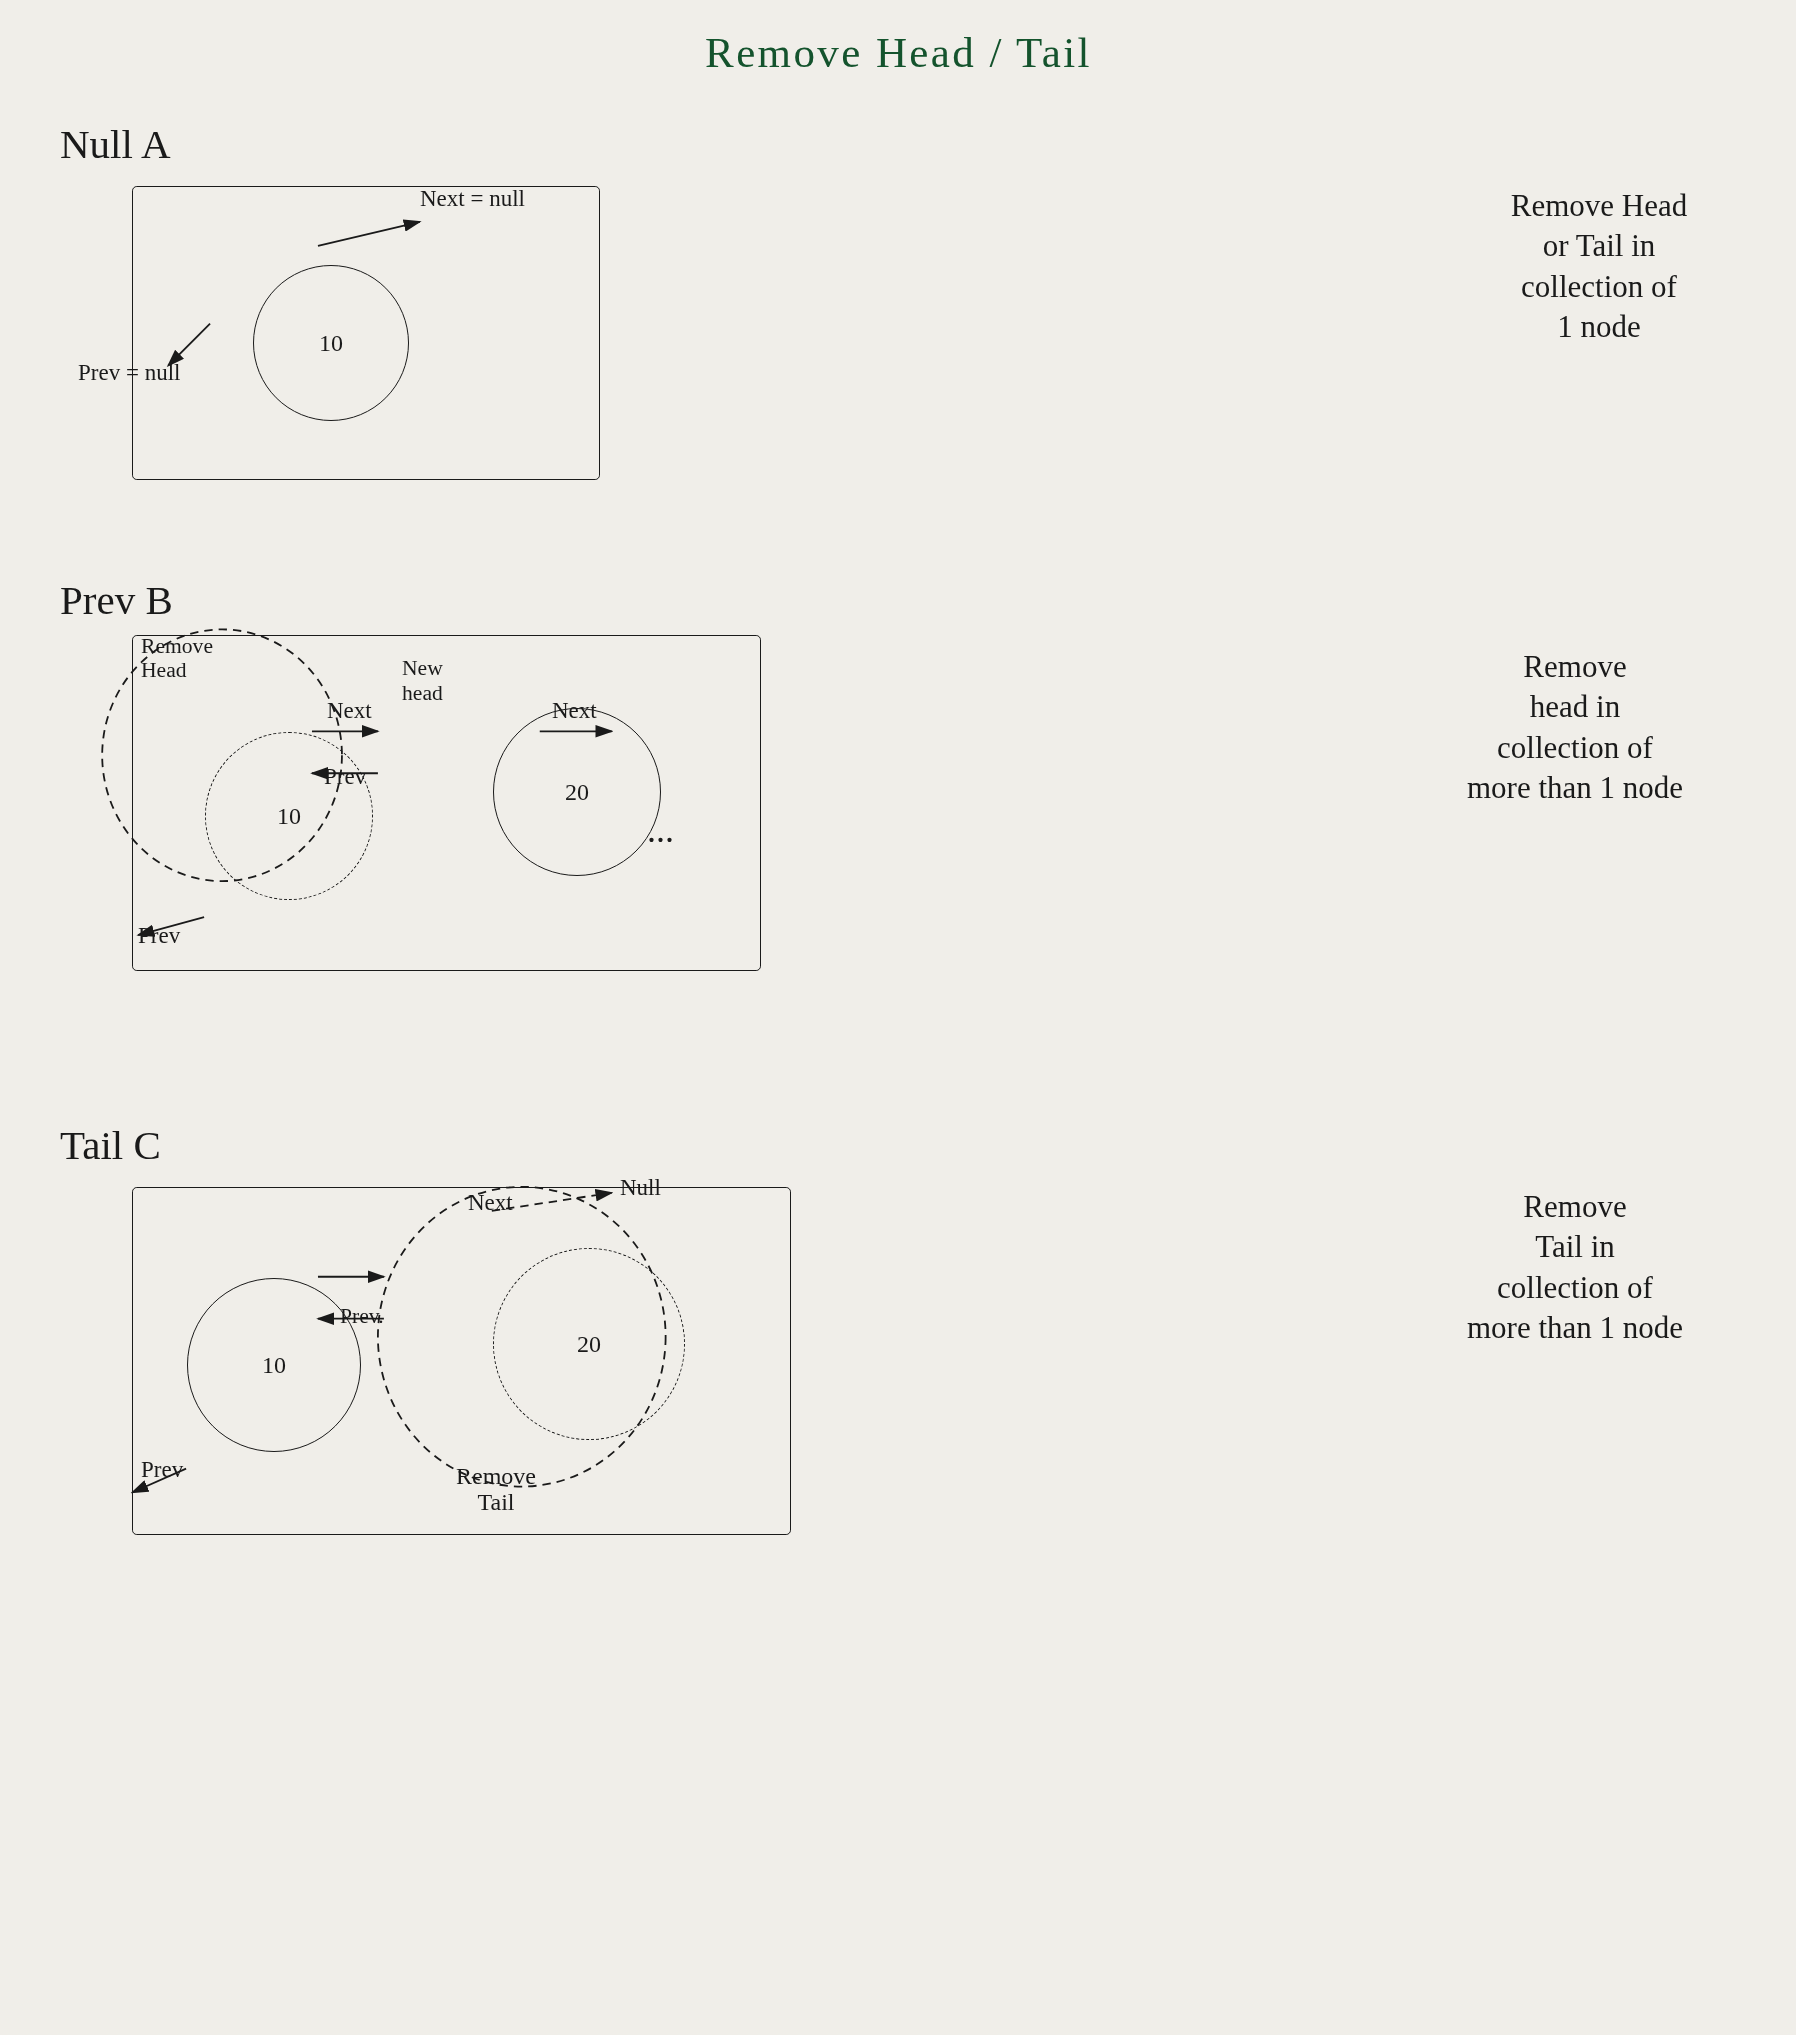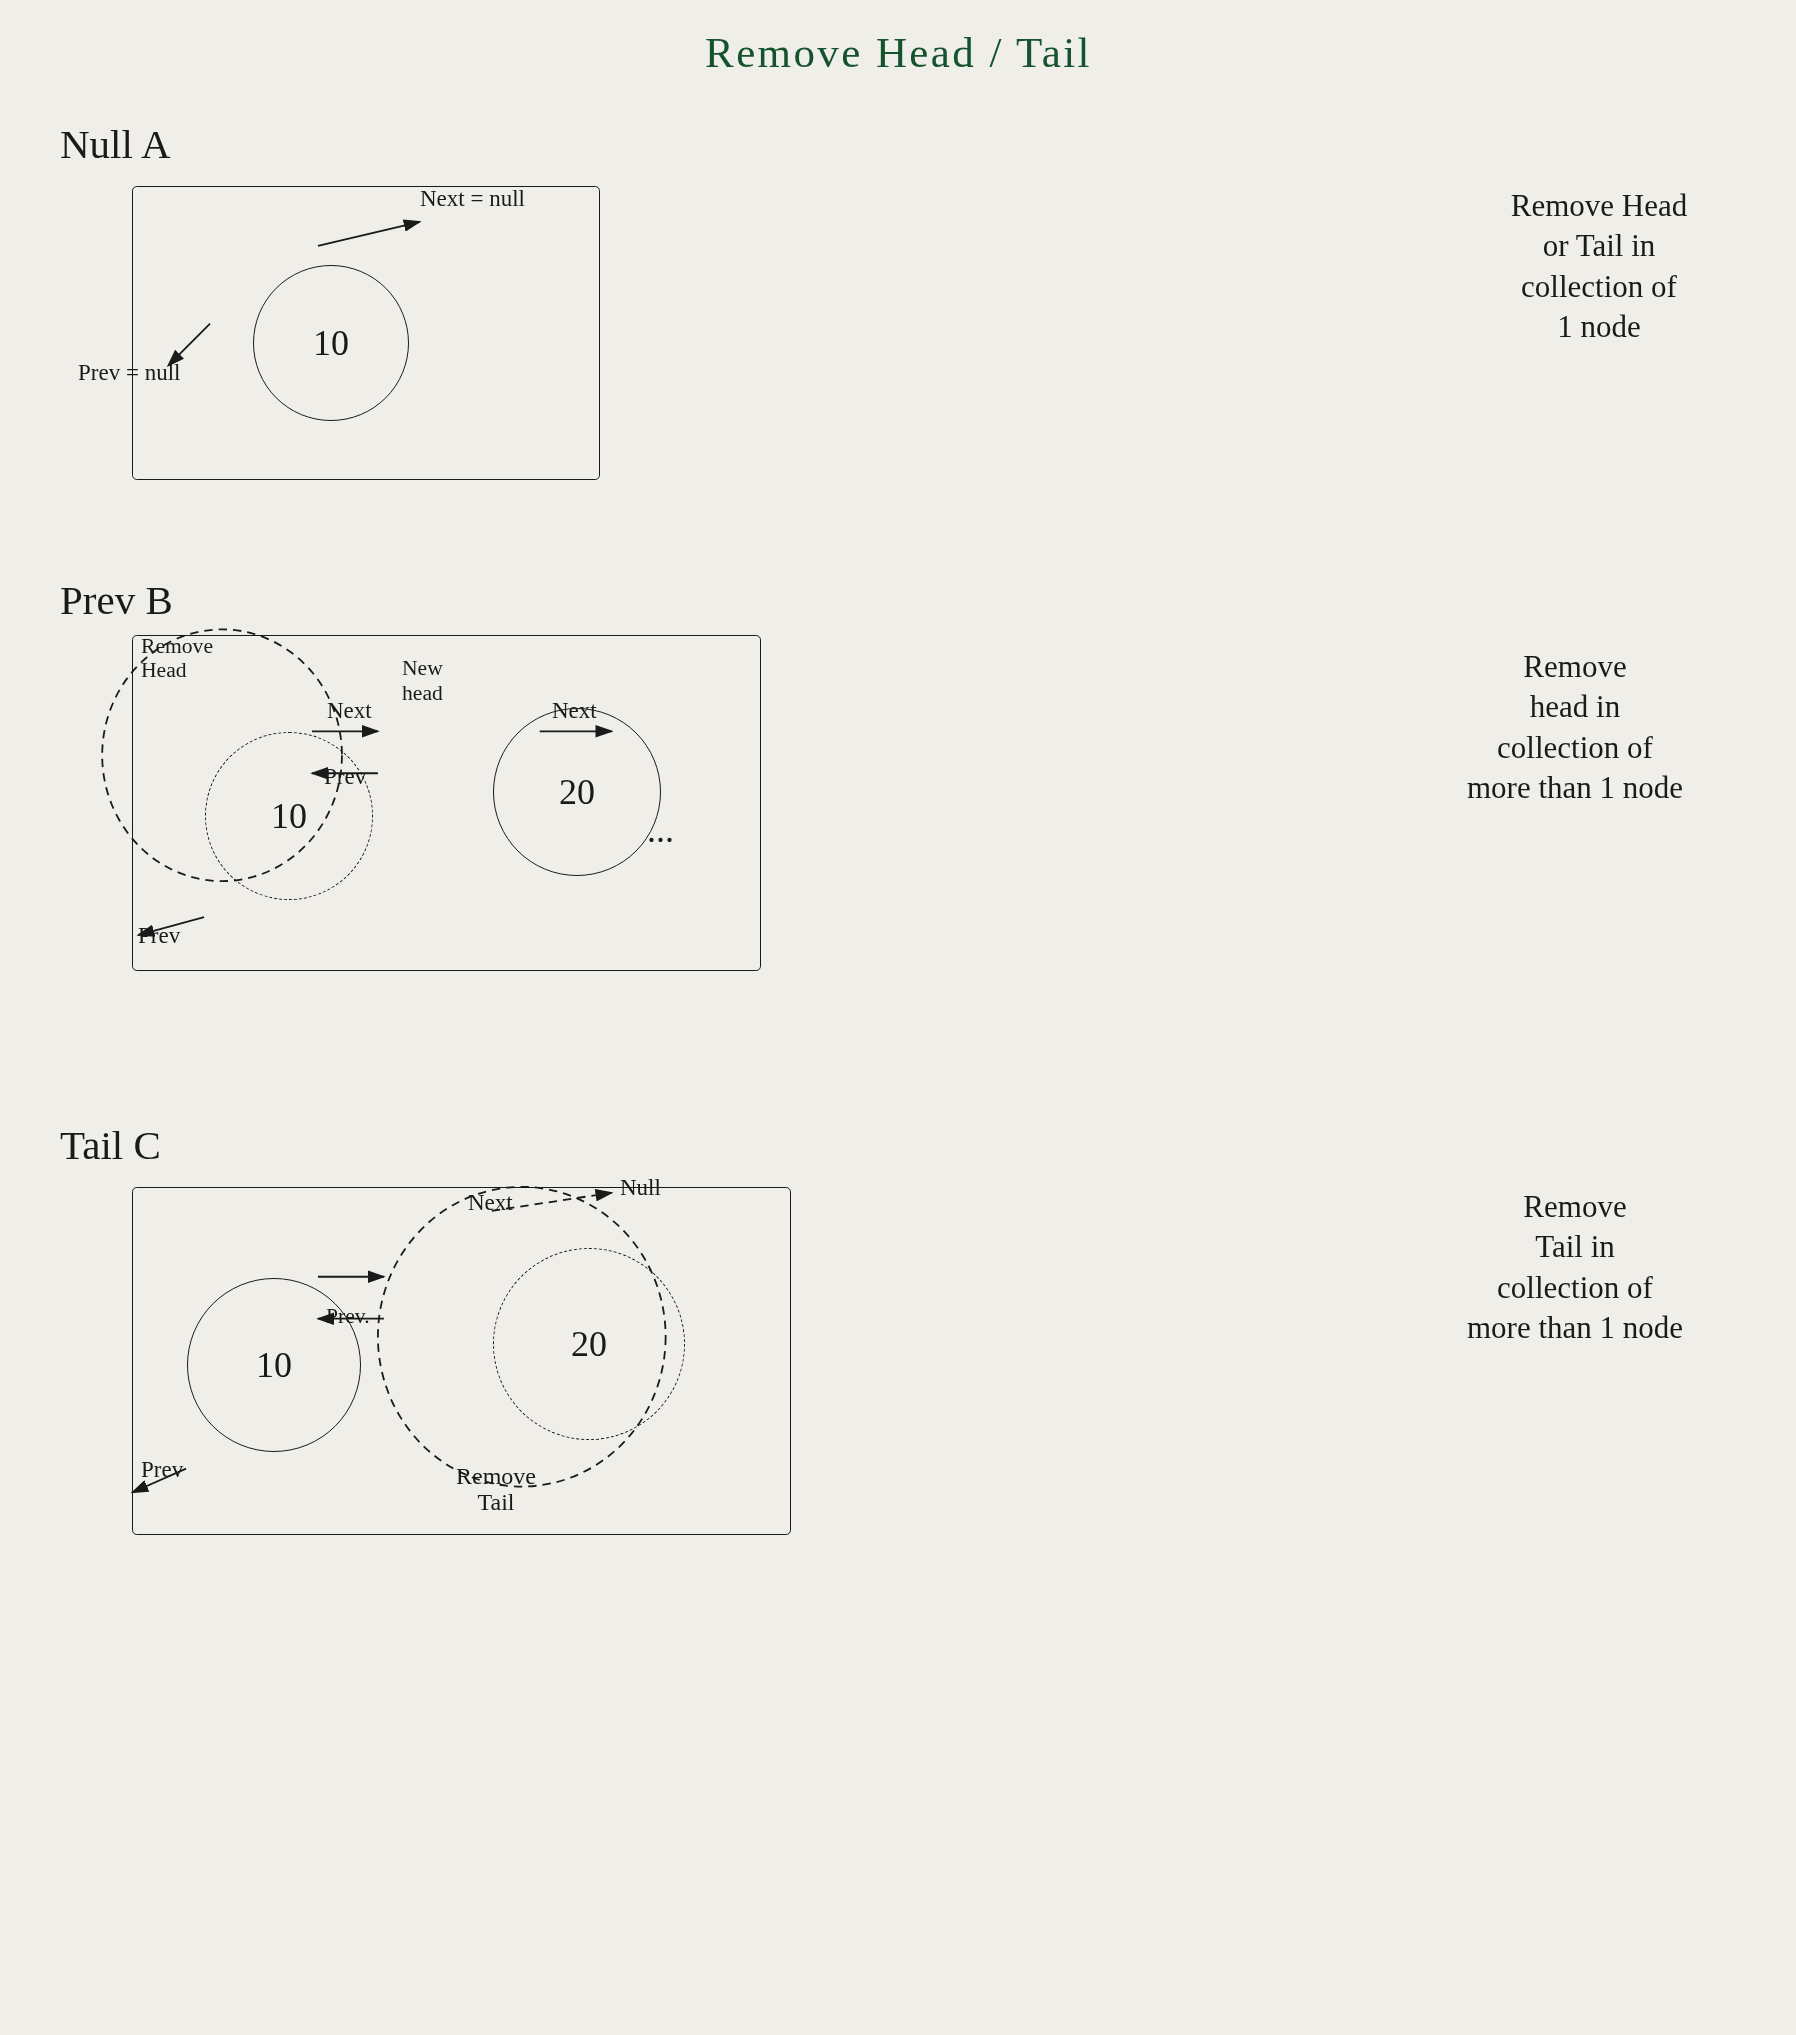--- a/index.html
+++ b/index.html
@@ -58,21 +58,21 @@
       position: absolute;
       border: 1.8px solid #1a1a1a;
       border-radius: 50%;
       background: transparent;
       display: flex;
       align-items: center;
       justify-content: center;
     }
 
     .node-label {
-      font-size: 36px;
+      font-size: 24px;
       font-family: 'Palatino Linotype', cursive;
       color: #1a1a1a;
     }
 
     
     .arrow-label {
       position: absolute;
       font-size: 23px;
       font-family: 'Palatino Linotype', cursive;
       color: #1a1a1a;
@@ -193,21 +193,21 @@
   <line x1="820" y1="2020" x2="1020" y2="1990" stroke="#1a1a1a" stroke-width="3" stroke-dasharray="14,10" marker-end="url(#arrowhead)"></line>
 
   <line x1="310" y1="2450" x2="220" y2="2490" stroke="#1a1a1a" stroke-width="3" marker-end="url(#arrowhead)"></line>
 
   <ellipse cx="870" cy="2230" rx="240" ry="250" stroke="#1a1a1a" stroke-width="3" stroke-dasharray="14,10" fill="none"></ellipse>
 </svg>
 
 <div class="arrow-label" style="top:1190px; left:468px; font-size:23px;">Next</div>
 <div class="arrow-label" style="top:1175px; left:620px; font-size:23px;">Null</div>
 <div class="arrow-label" style="top:1457px; left:141px; font-size:23px;">Prev</div>
-<div class="arrow-label" style="top:1304px; left:326px; font-size:21.6px;">Prev.</div>
+<div class="arrow-label" style="top:1304px; left:340px; font-size:21.6px;">Prev.</div>
 <div class="arrow-label" style="top:1463px; left:456px; font-size:24px; text-align:center; line-height:1.1;">Remove<br>Tail</div>
 
 <div class="desc-text" style="top:1187px; right:54px; width:336px;">
   <span style="white-space:pre-line;">Remove
 Tail in
 collection of
 more than 1 node</span>
 </div>
 
 

